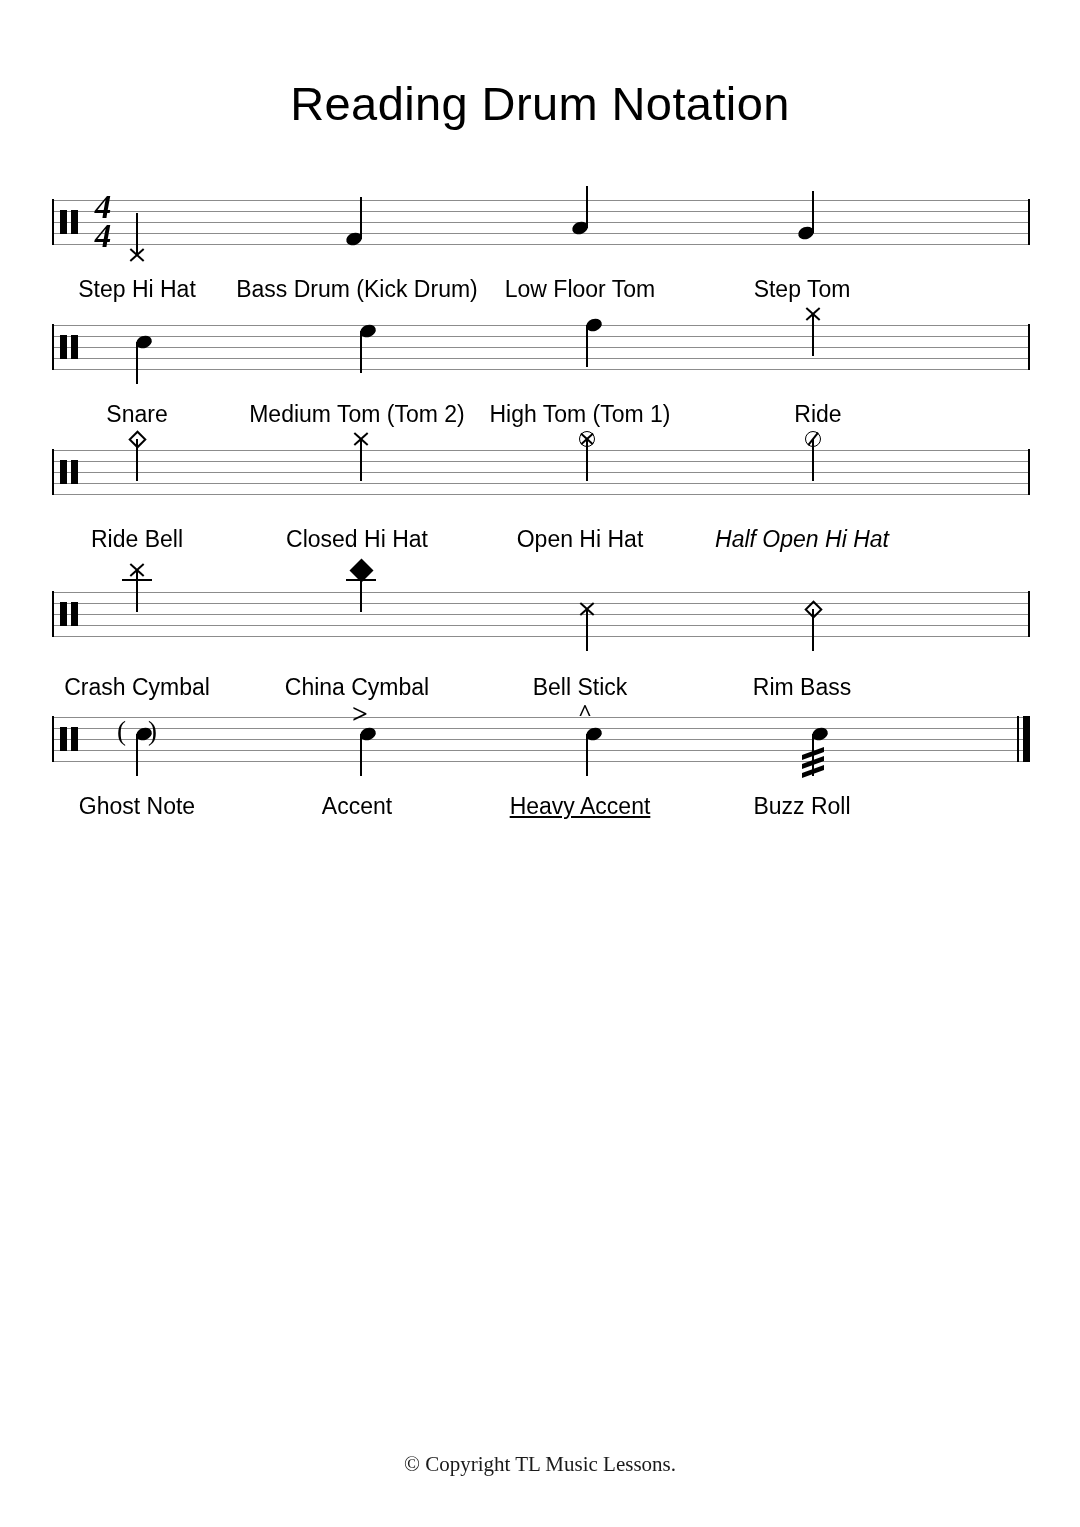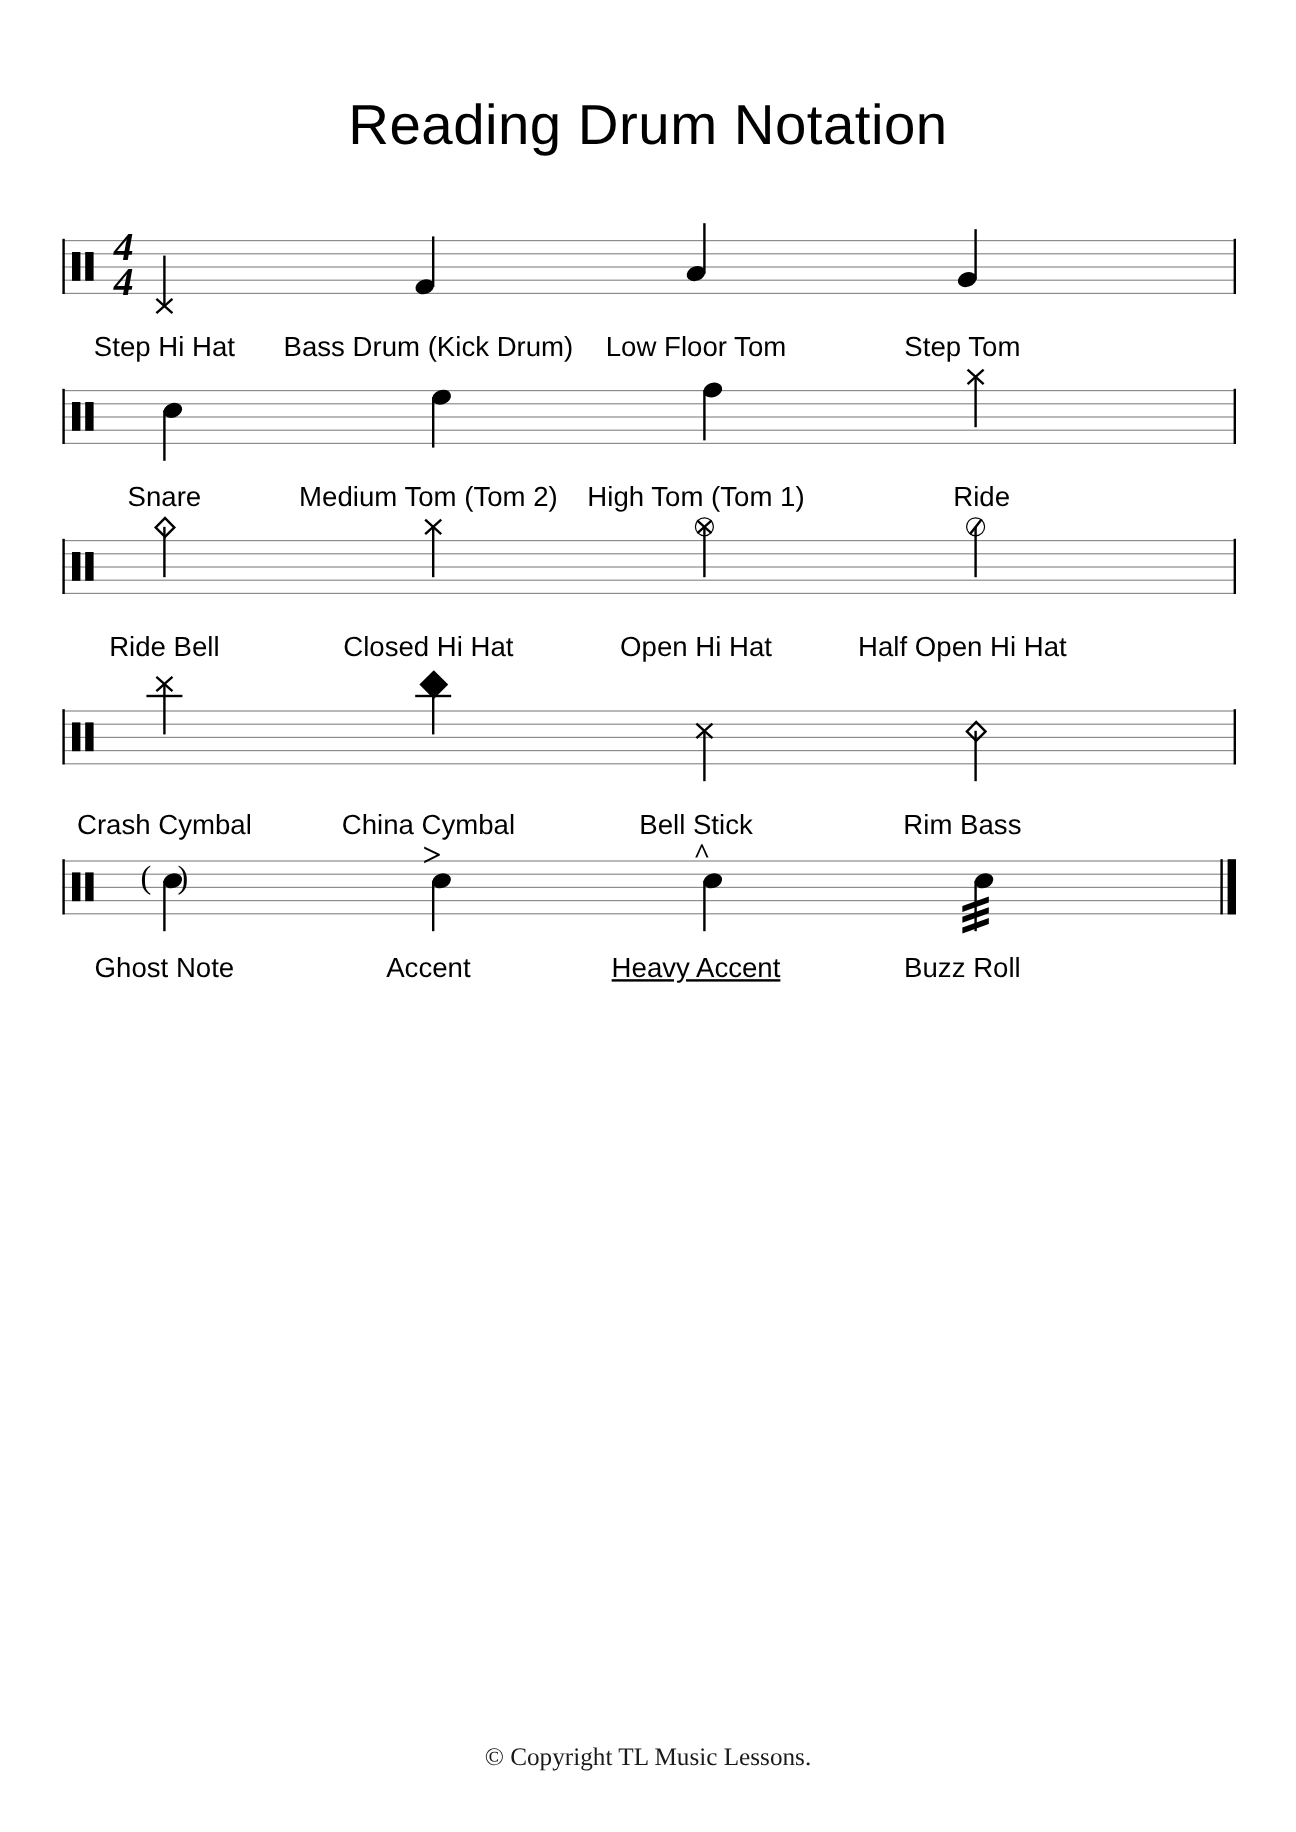--- a/index.html
+++ b/index.html
@@ -399,21 +399,21 @@
           <i class="b"></i>
         </div>
       </div>
       <div class="note-label" style="left: 528px; top: 76px;">Open Hi Hat</div>
       <div class="note" style="left: 760px;">
         <div class="stem" style="left: 0px; top: -11px; height: 42px;"></div>
         <div class="head-circle-slash" style="left: -7px; top: -19px;">
           <i></i>
         </div>
       </div>
-      <div class="note-label" style="left: 750px; top: 76px;">Half Open Hi Hat</div>
+      <div class="note-label" style="left: 750px; top: 76px; font-style: italic;">Half Open Hi Hat</div>
     </div>
     <div class="system" style="top: 592px;">
       <div class="staff">
         <div class="staff-line l0"></div>
         <div class="staff-line l1"></div>
         <div class="staff-line l2"></div>
         <div class="staff-line l3"></div>
         <div class="staff-line l4"></div>
       </div>
       <div class="start-barline"></div>

